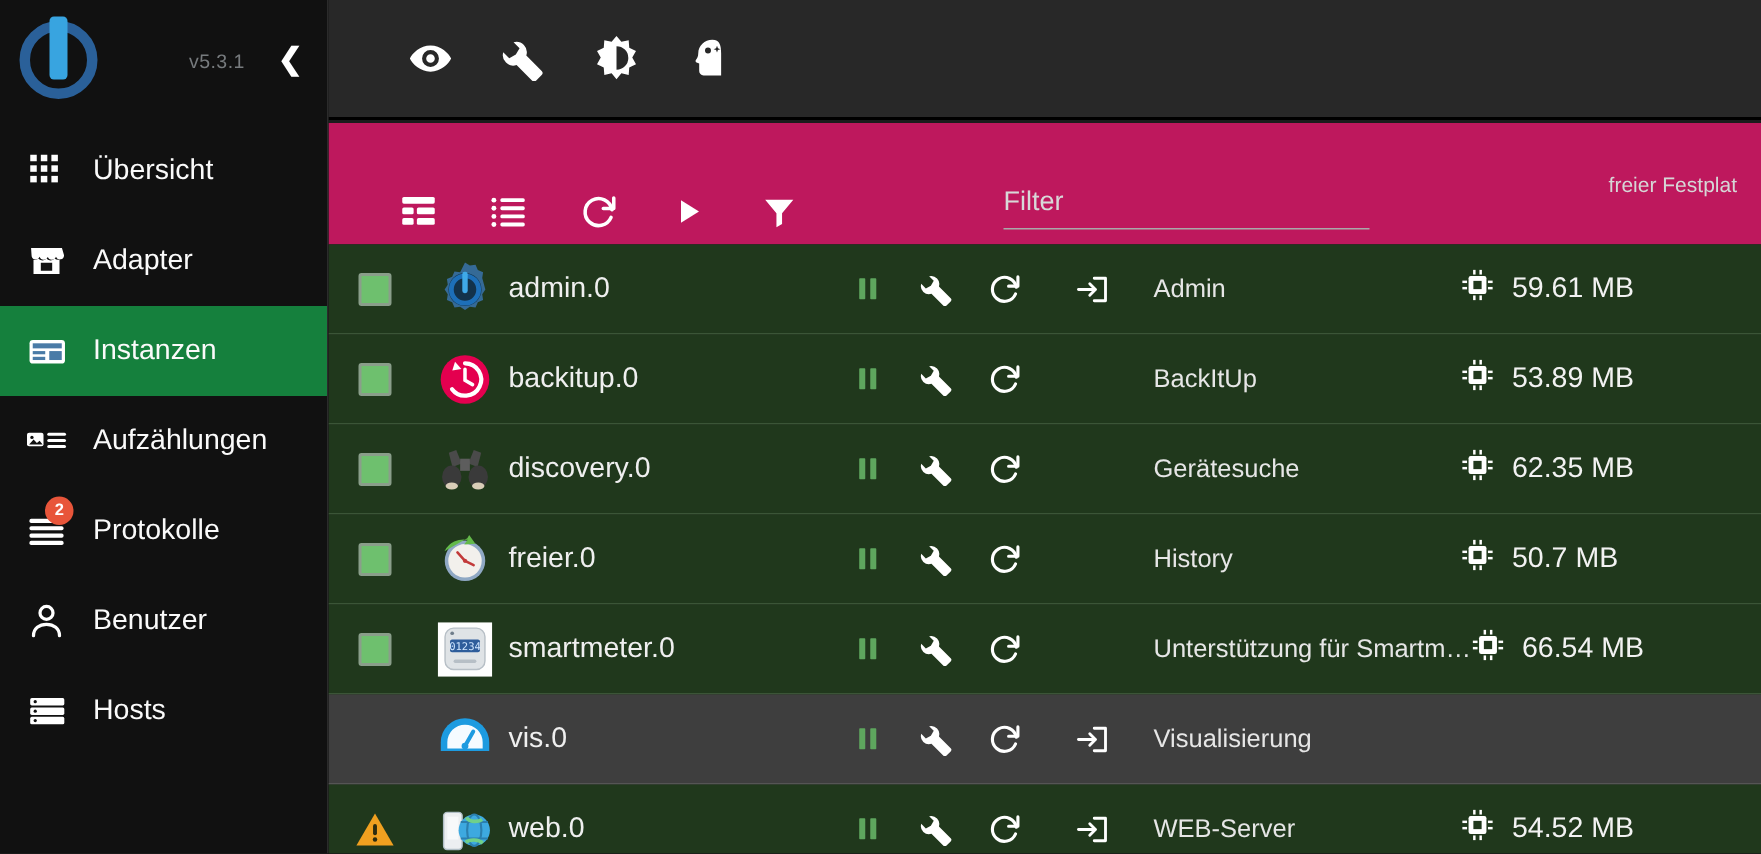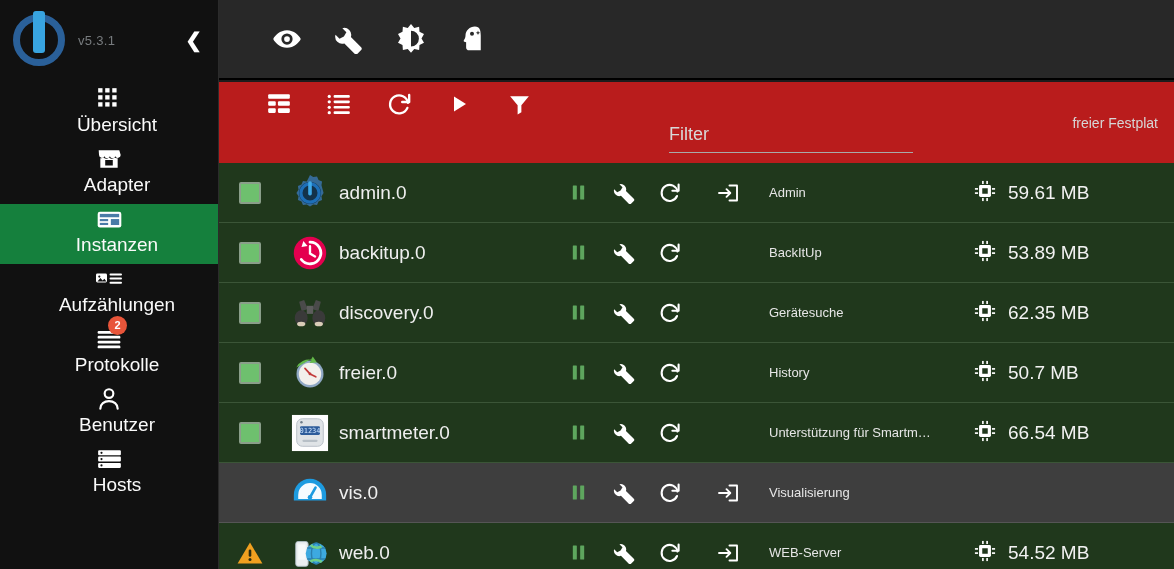--- a/index.html
+++ b/index.html
@@ -15,42 +15,42 @@
   #sidebar {
     width:219px; height:569px;
     background:#111111;
     border-right:1px solid #2b2b2b;
     flex:0 0 219px;
     position:relative;
     overflow:hidden;
   }
   .brand {
     height:80px; display:flex; align-items:center;
-    padding:0 14px 0 8px; position:relative;
+    padding:0 14px 0 8px; position:relative;gap:48px;
   }
   .logo { width:62px; height:62px; position:relative; flex:0 0 62px; }
   .logo .ring {
     position:absolute; left:5px; top:5px; width:52px; height:52px;
     border-radius:50%; border:7px solid #2a6099; box-sizing:border-box;
   }
   .logo .bar {
     position:absolute; left:25px; top:2px; width:12px; height:42px;
     background:#38a4e0; border-radius:3px;
   }
   .version { color:#777b7e; font-size:13px; margin-left:8px; letter-spacing:.3px; }
   .collapse-btn {
     position:absolute; right:16px; top:50%; transform:translateY(-50%);
     color:#ffffff; font-size:20px; line-height:1; cursor:pointer;
     font-weight:bold;
   }
 
   .nav { padding-top:4px; }
   .nav-item {
     height:60px; display:flex; align-items:center;
-    padding-left:16px; color:#f0f0f0; cursor:pointer; position:relative;flex-direction:column;
+    padding-left:16px; color:#f0f0f0; cursor:pointer; position:relative;
   }
   .nav-item.active { background:#15803d; }
   .nav-icon {
     width:30px; height:30px; flex:0 0 30px;
     display:flex; align-items:center; justify-content:center;
     margin-right:16px; position:relative;
   }
   .nav-icon svg { display:block; }
   .nav-label { font-size:19px; color:#fafafa; white-space:nowrap; }
   .badge {
@@ -69,22 +69,22 @@
     border-bottom:2px solid #000;
   }
   .hdr-icon {
     width:56px; height:46px; display:flex; align-items:center; justify-content:center;
     margin-right:6px; cursor:pointer;
   }
 
   .content { position:absolute; top:82px; left:0; right:0; bottom:0; background:#1c1c1c; }
 
   .table-toolbar {
-    height:81px; background:#b91c1c;
-    display:flex; align-items:flex-start; padding-left:30px;
+    height:81px; background:#be185d;
+    display:flex; align-items:flex-end; padding-left:30px;
     position:relative;
   }
   .tb-icon {
     width:60px; height:44px; display:flex; align-items:center; justify-content:center;
     cursor:pointer;
   }
   .filter-wrap {
     position:absolute; left:450px; bottom:10px; width:244px;
   }
   .filter-input {
@@ -114,21 +114,21 @@
     border:2px solid #8a9e8a; border-radius:2px;
   }
   .warn-tri { width:26px; height:24px; }
 
   .c-icon { width:58px; flex:0 0 58px; display:flex; align-items:center; justify-content:center; }
   .c-name { flex:0 0 216px; color:#efefef; font-size:19px; white-space:nowrap; }
   .c-actions { flex:0 0 150px; display:flex; align-items:center; }
   .act { width:46px; display:flex; align-items:center; justify-content:center; cursor:pointer; }
   .act.pause { color:#5ea65e; }
   .c-link { width:46px; flex:0 0 46px; display:flex; align-items:center; justify-content:center; }
-  .c-desc { flex:1 1 auto; color:#e6e6e6; font-size:13px; white-space:nowrap; padding-left:18px; }
+  .c-desc { flex:1 1 auto; color:#e6e6e6; font-size:17px; white-space:nowrap; padding-left:18px; }
   .c-mem { flex:0 0 200px; display:flex; align-items:center; gap:12px; }
   .mem-val { color:#f2f2f2; font-size:19px; white-space:nowrap; }
 </style>
 </head>
 <body>
 
 <div id="app">
 
   <div id="sidebar">
 

